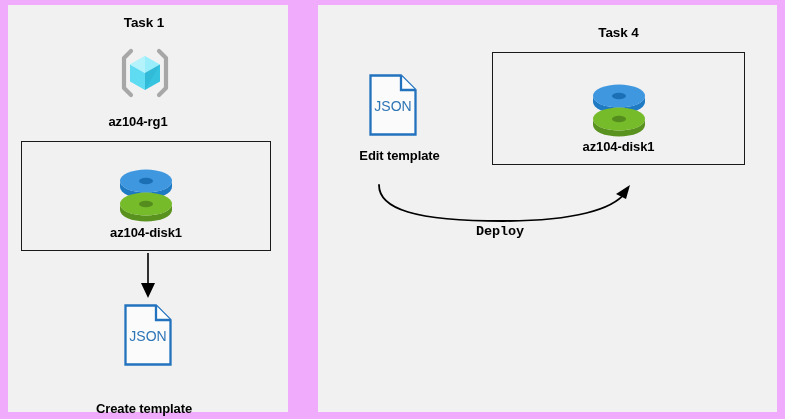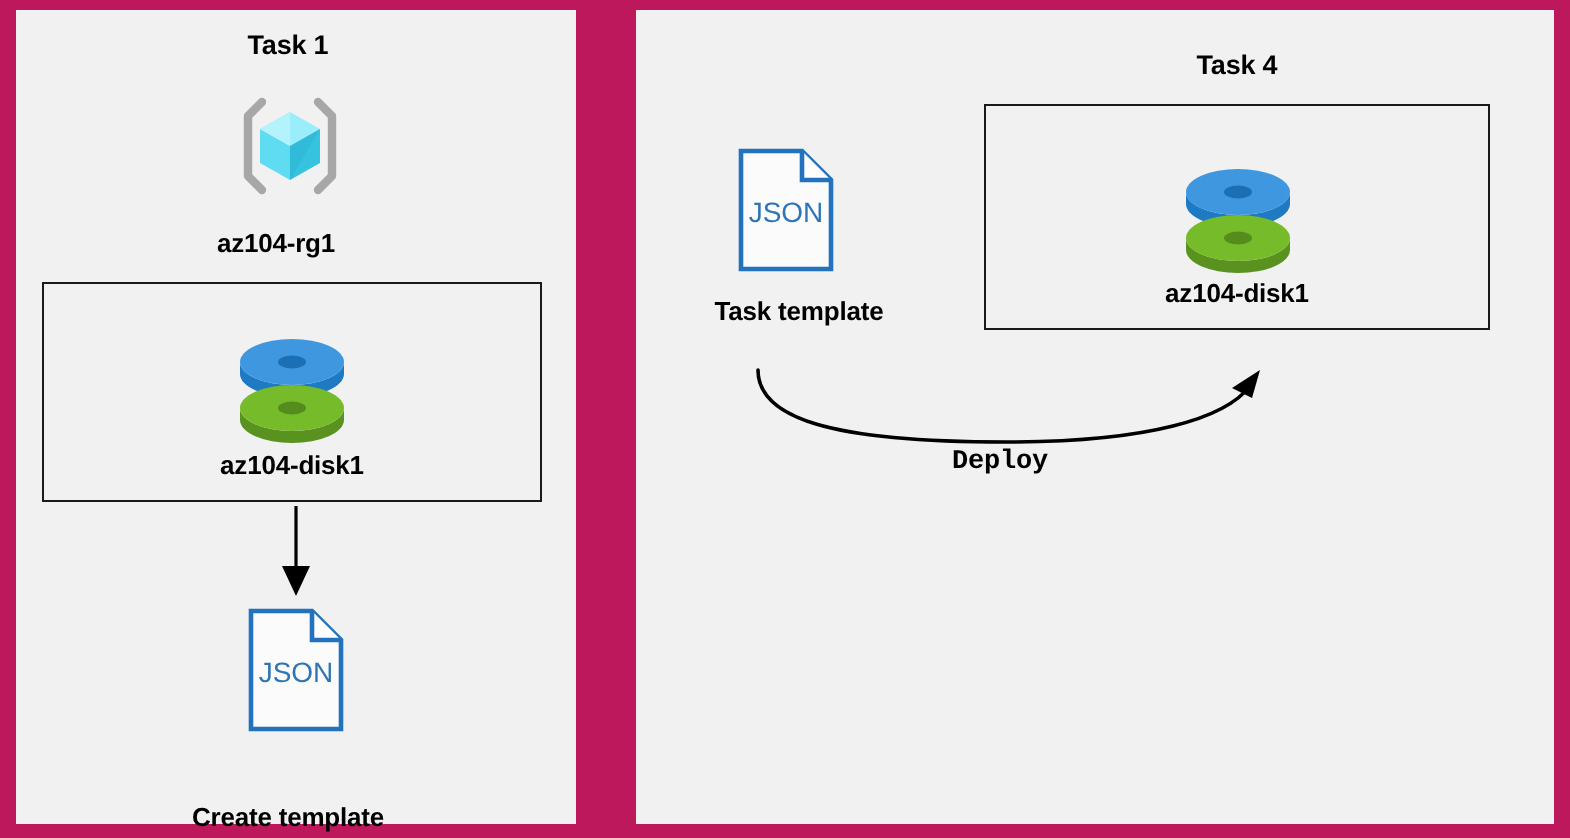--- a/index.html
+++ b/index.html
@@ -12,21 +12,21 @@
     height: 419px;
     font-family: "Liberation Sans", sans-serif;
     position: relative;
     overflow: hidden;
   }
   #stage {
     position: absolute;
     left: 0; top: 0;
     width: 785px;
     height: 419px;
-    background: #be185d;
+    background: #f0abfc;
   }
   .panel {
     position: absolute;
     background: #f1f1f1;
   }
   #panel-left  { left: 8px;   top: 5px; width: 280px; height: 407px; }
   #panel-right { left: 318px; top: 5px; width: 459px; height: 407px; }
 
   .outline-box {
     position: absolute;
@@ -141,21 +141,21 @@
   <div class="label title" id="lbl-task2">Task 4</div>
 
   <div class="icon-wrap" id="icon-json-2">
     <svg width="50" height="64" viewBox="0 0 50 64">
       <path d="M2.5 2.5 L33 2.5 L47.5 17 L47.5 61.5 L2.5 61.5 Z" fill="#fbfbfb" stroke="#2272bd" stroke-width="2.3" stroke-linejoin="miter"></path>
       <path d="M33 2.5 L33 17 L47.5 17" fill="#ffffff" stroke="#2272bd" stroke-width="2.3"></path>
       <text x="25" y="38" text-anchor="middle" font-family="Liberation Sans, sans-serif" font-size="14" fill="#2e75b6">JSON</text>
     </svg>
   </div>
 
-  <div class="label caption" id="lbl-edit-tmpl">Task template</div>
+  <div class="label caption" id="lbl-edit-tmpl">Edit template</div>
 
   <div class="outline-box" id="box-task2"></div>
 
   <div class="icon-wrap" id="icon-disk-2">
     <svg width="56" height="60" viewBox="0 0 56 60">
       <path d="M2 18 a26 11.5 0 0 0 52 0 l0 6 a26 11.5 0 0 1 -52 0 Z" fill="#1f7ac4"></path>
       <ellipse cx="28" cy="18" rx="26" ry="11.5" fill="#3f97e0"></ellipse>
       <ellipse cx="28" cy="18" rx="7" ry="3.2" fill="#1b6fb4"></ellipse>
       <path d="M2 41 a26 11.5 0 0 0 52 0 l0 6 a26 11.5 0 0 1 -52 0 Z" fill="#5a9220"></path>
       <ellipse cx="28" cy="41" rx="26" ry="11.5" fill="#76bb2a"></ellipse>

